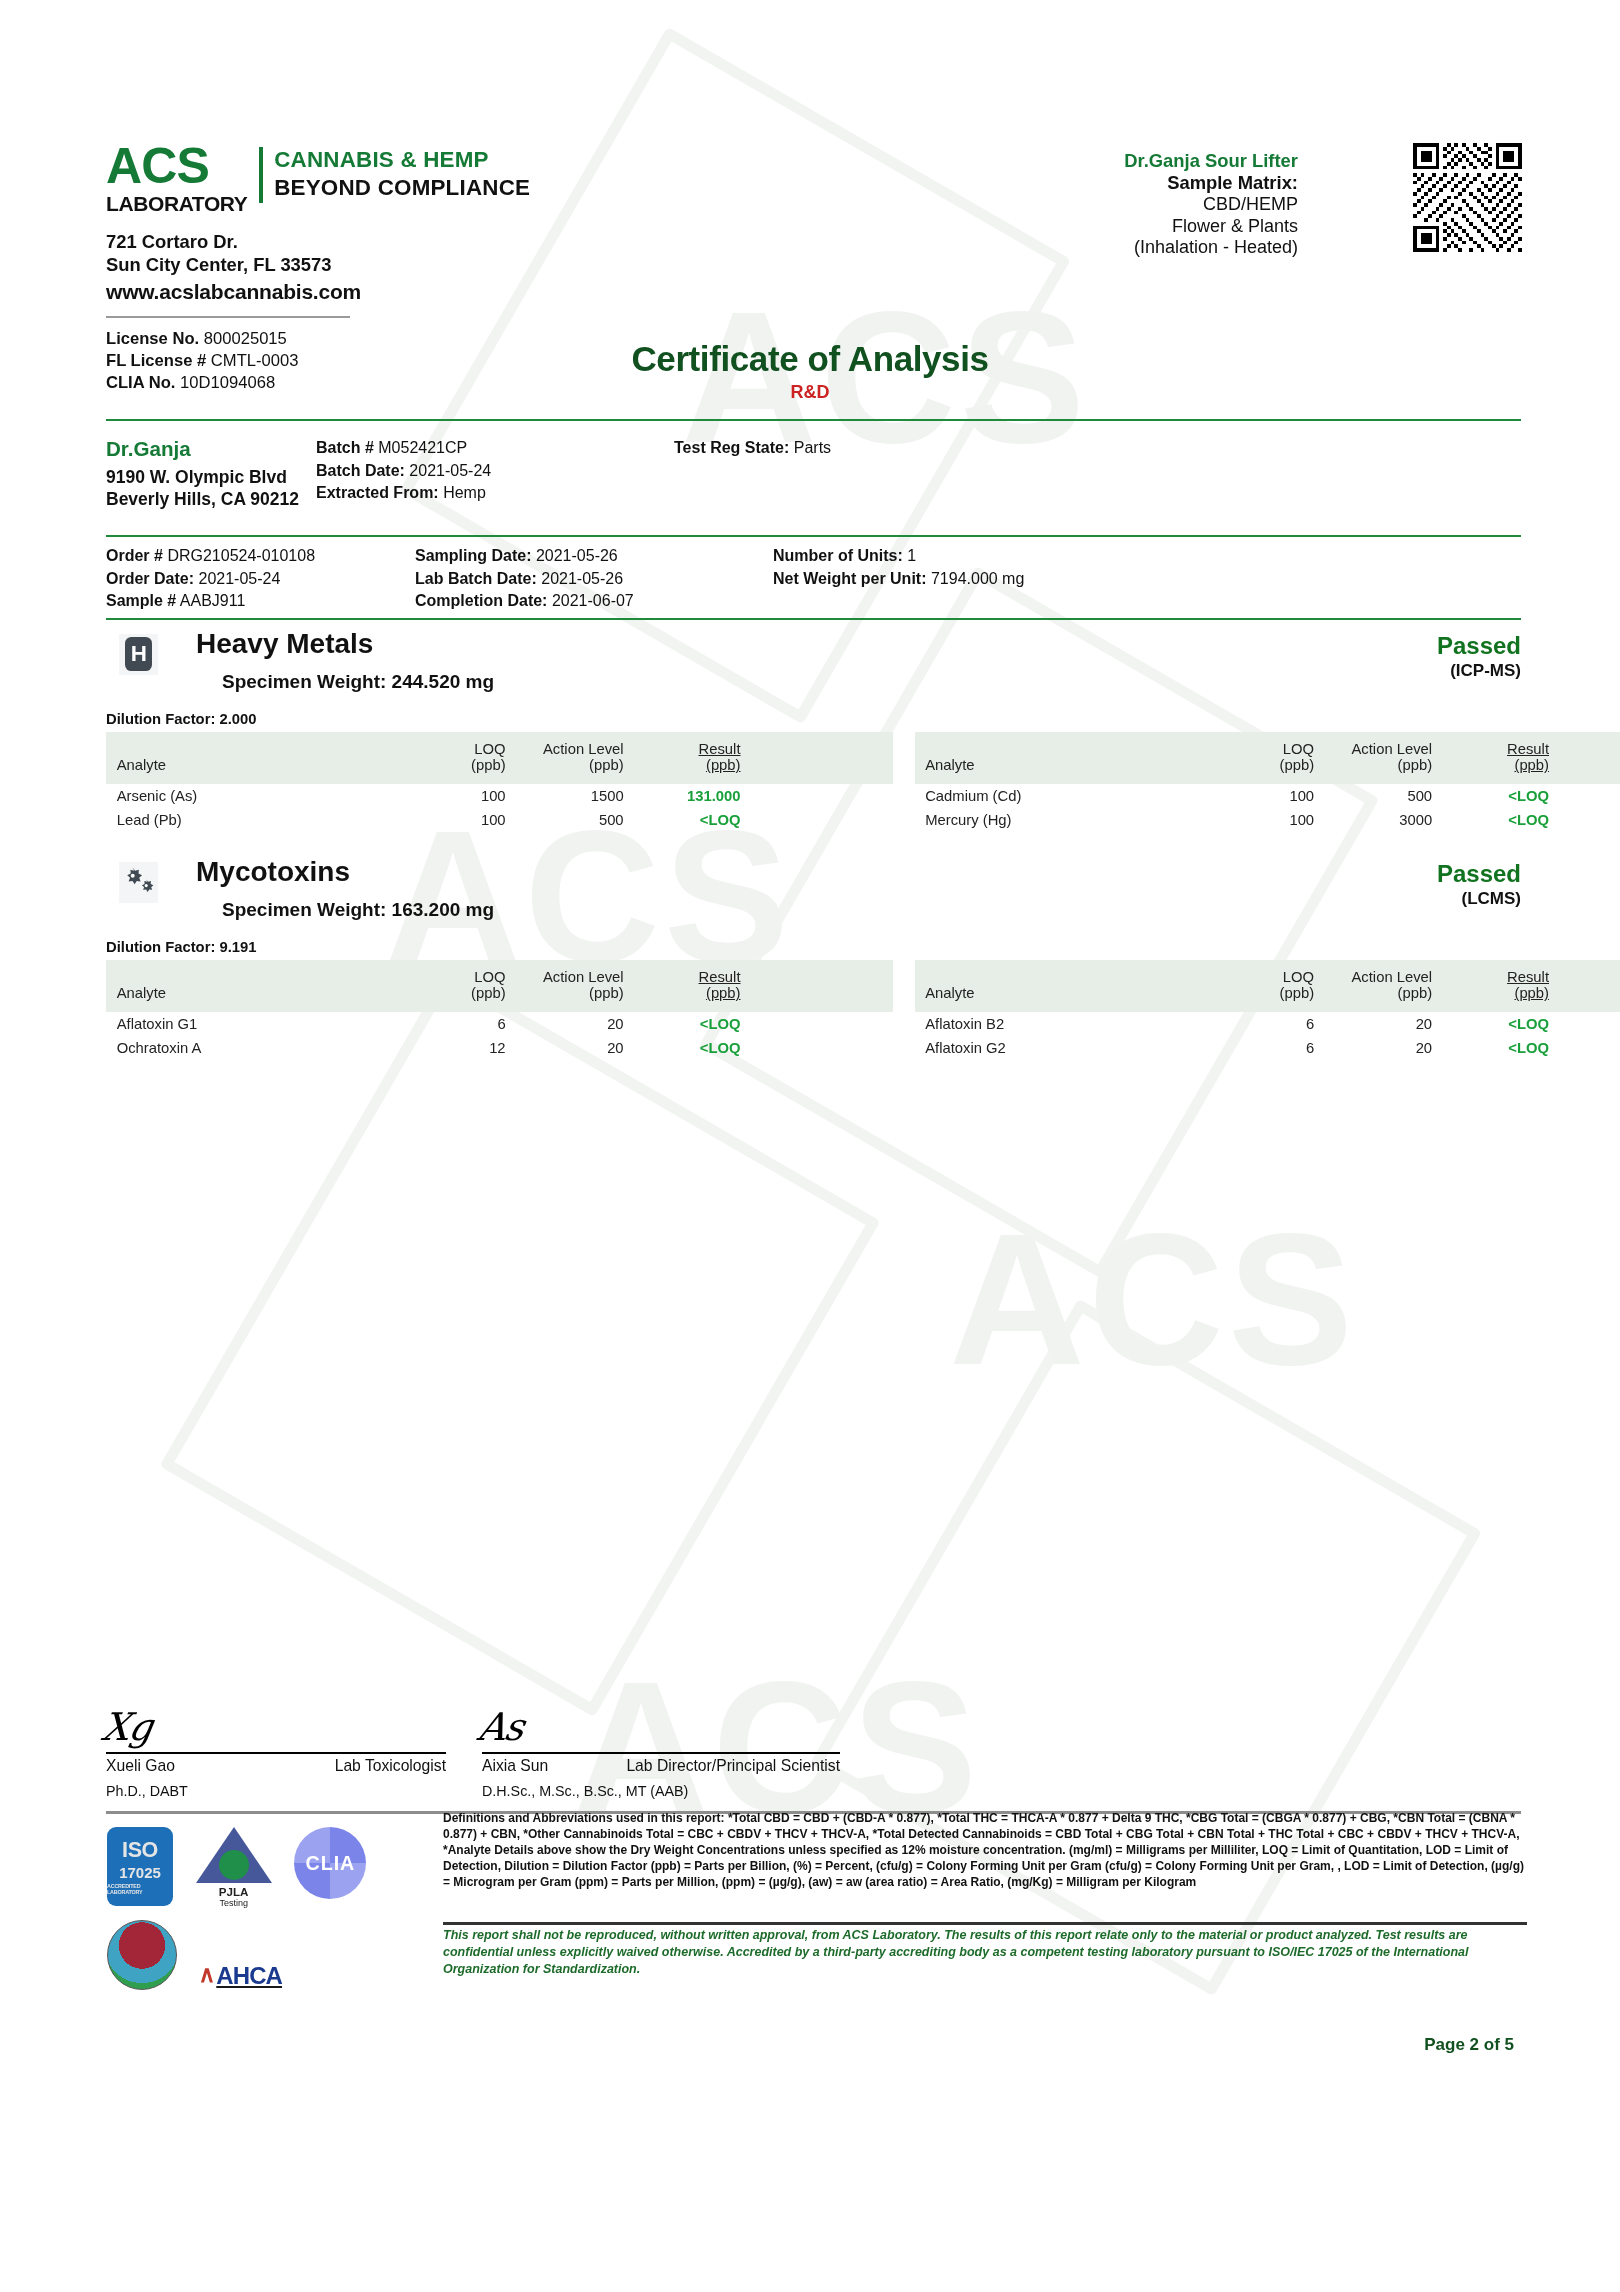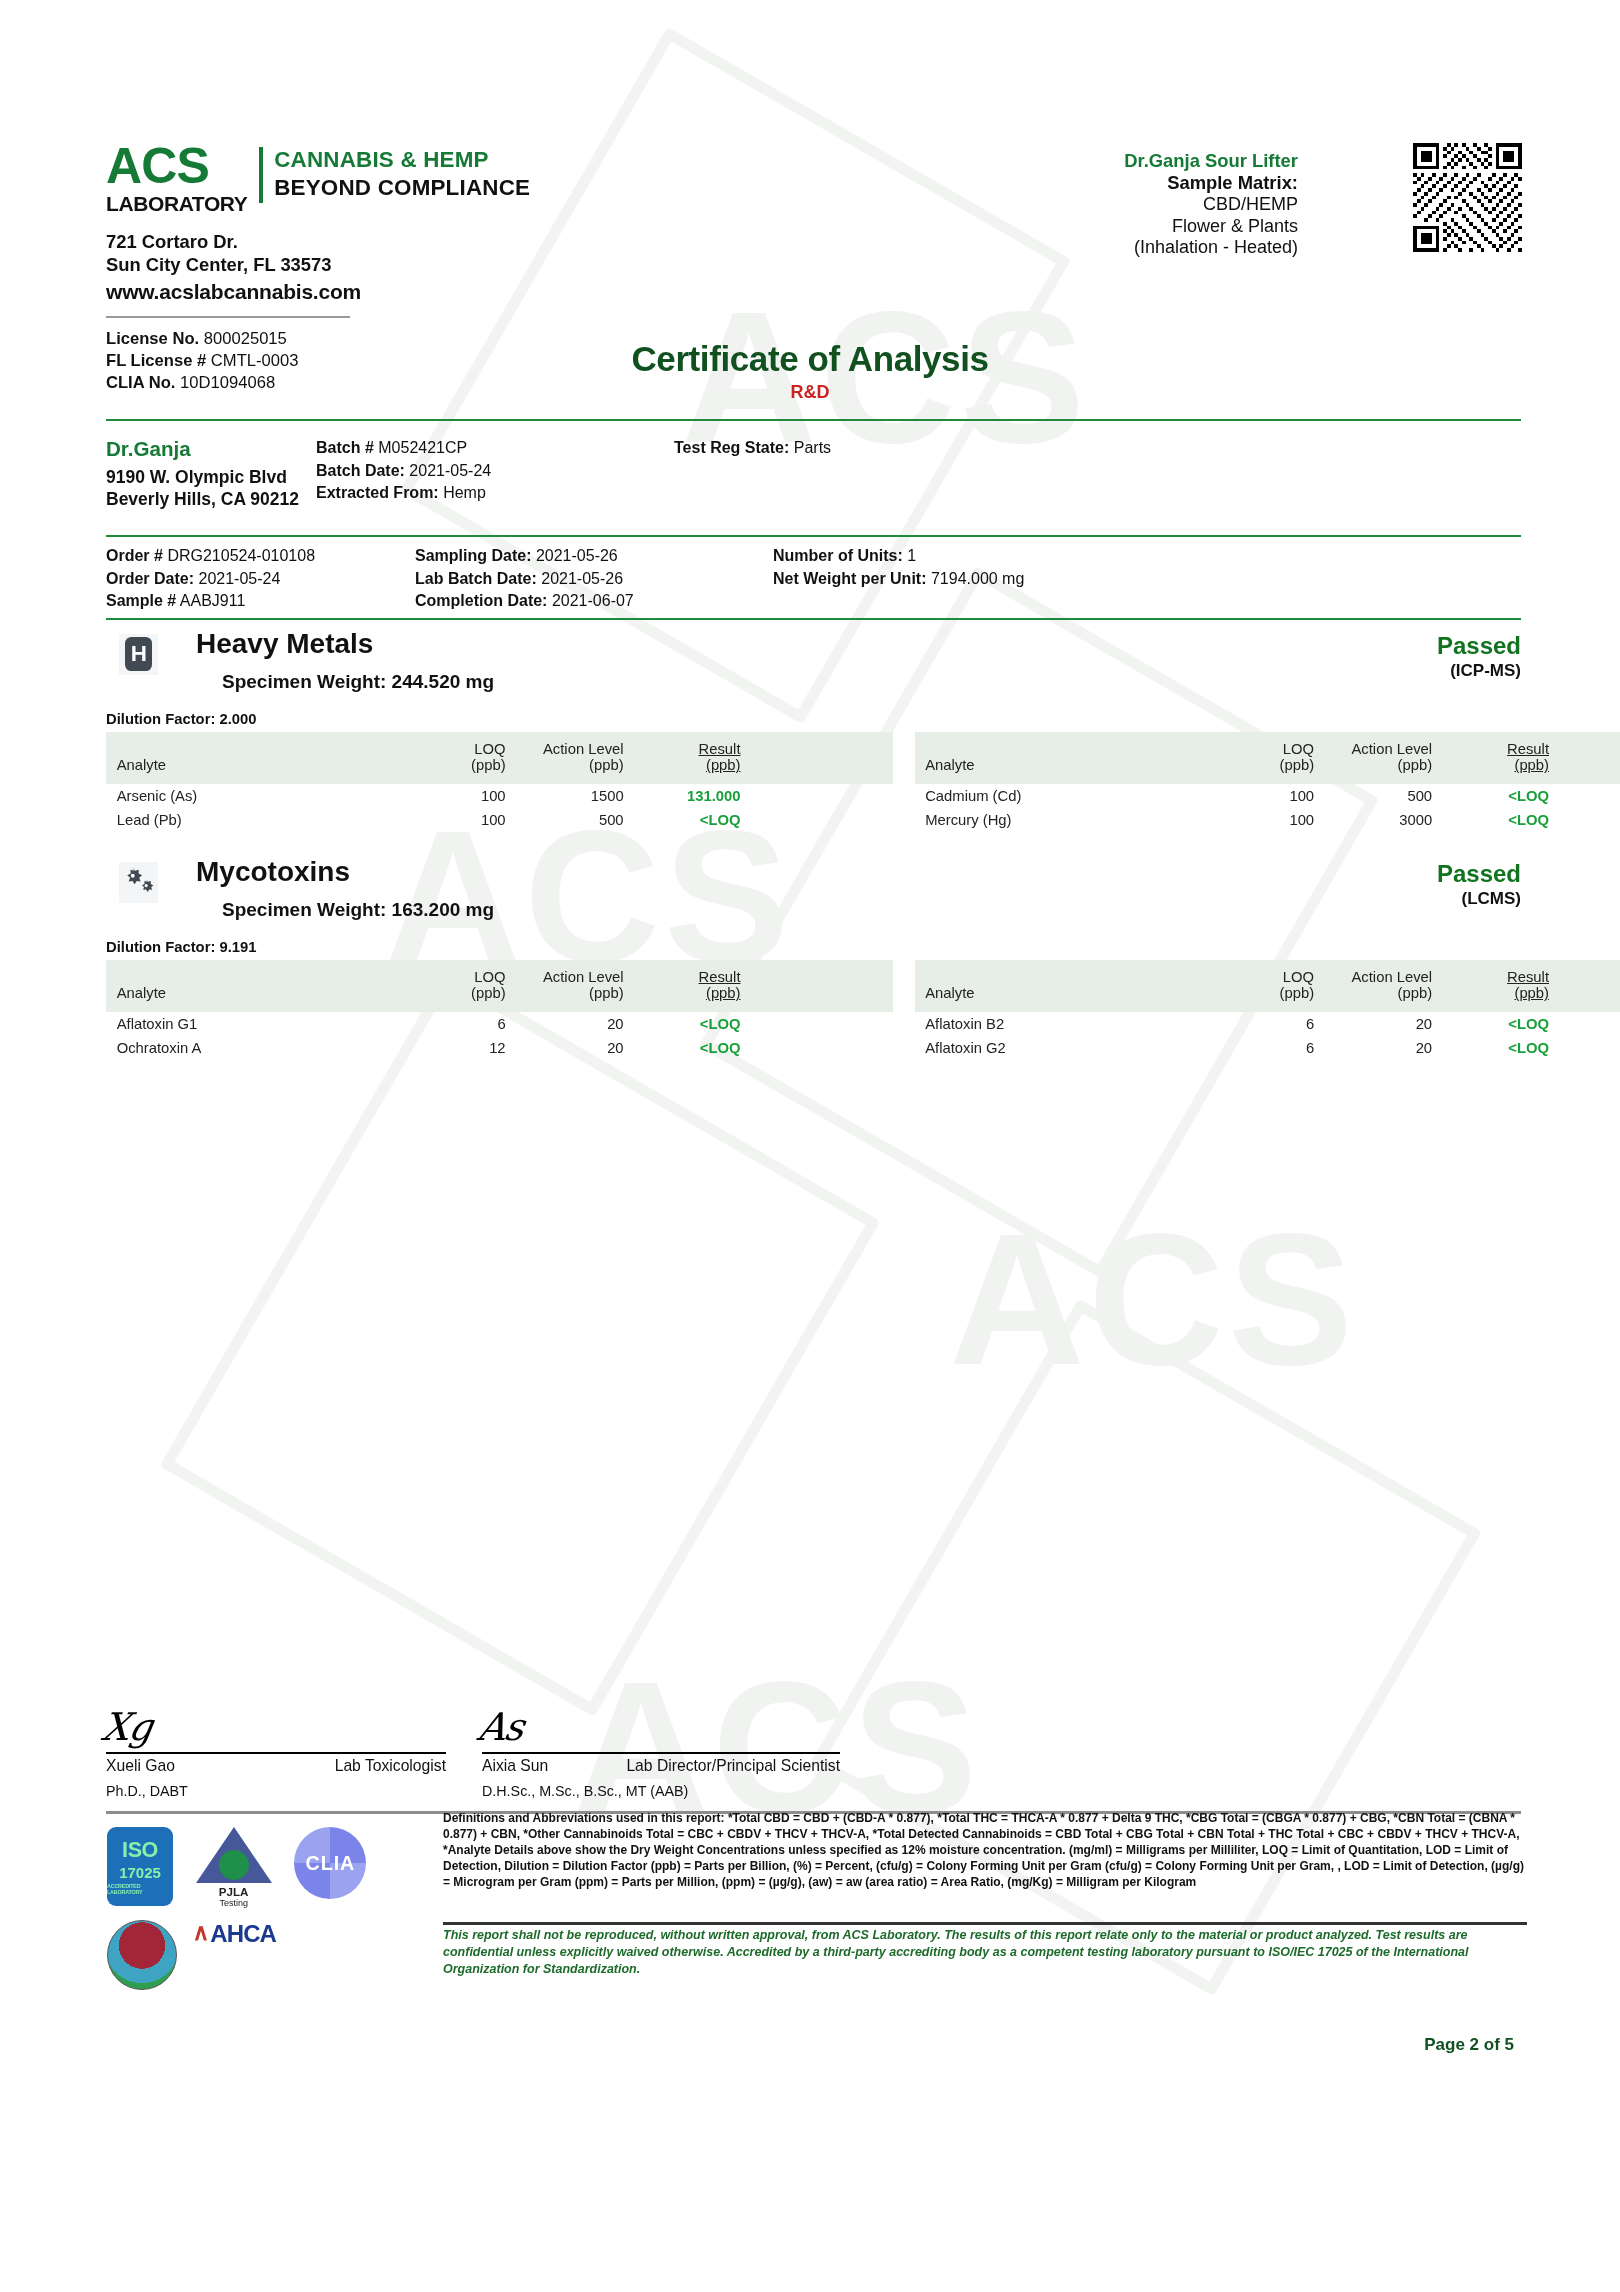--- a/index.html
+++ b/index.html
@@ -114,38 +114,38 @@
   .sig-line { height: 2.2px; background: #000; margin-top: 2.7px; }
   .sig-row { display: flex; justify-content: space-between; font-size: 15.7px; color: #111; margin-top: 3.6px; }
   .sig-deg { font-size: 14.3px; color: #111; margin-top: 7.2px; }
 
   .rule-grey { position: absolute; left: 106px; width: 1415px; height: 2.7px; background: #8d8d8d; z-index: 3; }
 
   
   .badges { position: absolute; left: 107px; top: 1827px; width: 331px; z-index: 3; }
   .badge-row { display: flex; align-items: flex-start; gap: 19.7px; }
   .iso {
-    width: 66px; height: 79px; background: #1d6fb8; border-radius: 9px; color: #86efac;
+    width: 66px; height: 79px; background: #1d6fb8; border-radius: 9px; color: #e5e5e5;
     display: flex; flex-direction: column; align-items: center; justify-content: center;
   }
   .iso-t { font-size: 21.5px; font-weight: 700; letter-spacing: -0.4px; }
   .iso-n { font-size: 15px; font-weight: 700; margin-top: 0.9px; }
   .iso-s { font-size: 5.4px; font-weight: 700; margin-top: 2.7px; letter-spacing: -0.2px; }
   .pjla { width: 82px; text-align: center; }
   .pjla-tri { width: 0; height: 0; border-left: 38px solid transparent; border-right: 38px solid transparent;
               border-bottom: 56px solid #46579a; position: relative; margin: 0 auto; }
   .pjla-tri::after { content:""; position:absolute; left:-15px; top:23px; width:30px; height:30px;
                      border-radius:50%; background:#1f8f4a; }
   .pjla-n { font-size: 11.6px; font-weight: 700; color: #222; margin-top: 1.8px; }
   .pjla-s { font-size: 9px; color: #222; }
   .clia { width: 72px; height: 72px; border-radius: 50%;
           background: conic-gradient(#7b84e8 0 25%, #9ba3f0 0 50%, #7b84e8 0 75%, #9ba3f0 0 100%);
           color: #fff; font-size: 19.7px; font-weight: 700; display:flex; align-items:center;
           justify-content:center; letter-spacing: 0.9px; }
-  .badge-row2 { display: flex; align-items: flex-start; gap: 19px; margin-top: 12.5px; }
+  .badge-row2 { display: flex; align-items: flex-end; gap: 25px; margin-top: 12.5px; text-decoration: underline; }
   .dea { width: 70px; height: 70px; border-radius: 50%;
          background: radial-gradient(circle at 50% 36%, #a32638 0 42%, #3fa3c4 42% 68%, #2f9e4f 68% 100%);
          border: 1.8px solid #555; }
   .ahca { font-size: 24px; font-weight: 700; color: #1a3a8f; letter-spacing: -0.9px; position: relative; padding-left: 14.3px; }
   .ahca::before { content: "\2227"; position: absolute; left: -3.6px; top: -1.8px; color: #c0392b; font-size: 23px; }
 
   .defs { position: absolute; left: 443px; top: 1811px; width: 1084px; z-index: 3;
           font-size: 12px; font-weight: 700; color: #111; line-height: 1.33; }
   .rule-dark { position: absolute; left: 443px; width: 1084px; height: 2.7px; background: #333; z-index: 3; }
   .disclaimer { position: absolute; left: 443px; top: 1927px; width: 1084px; z-index: 3;

